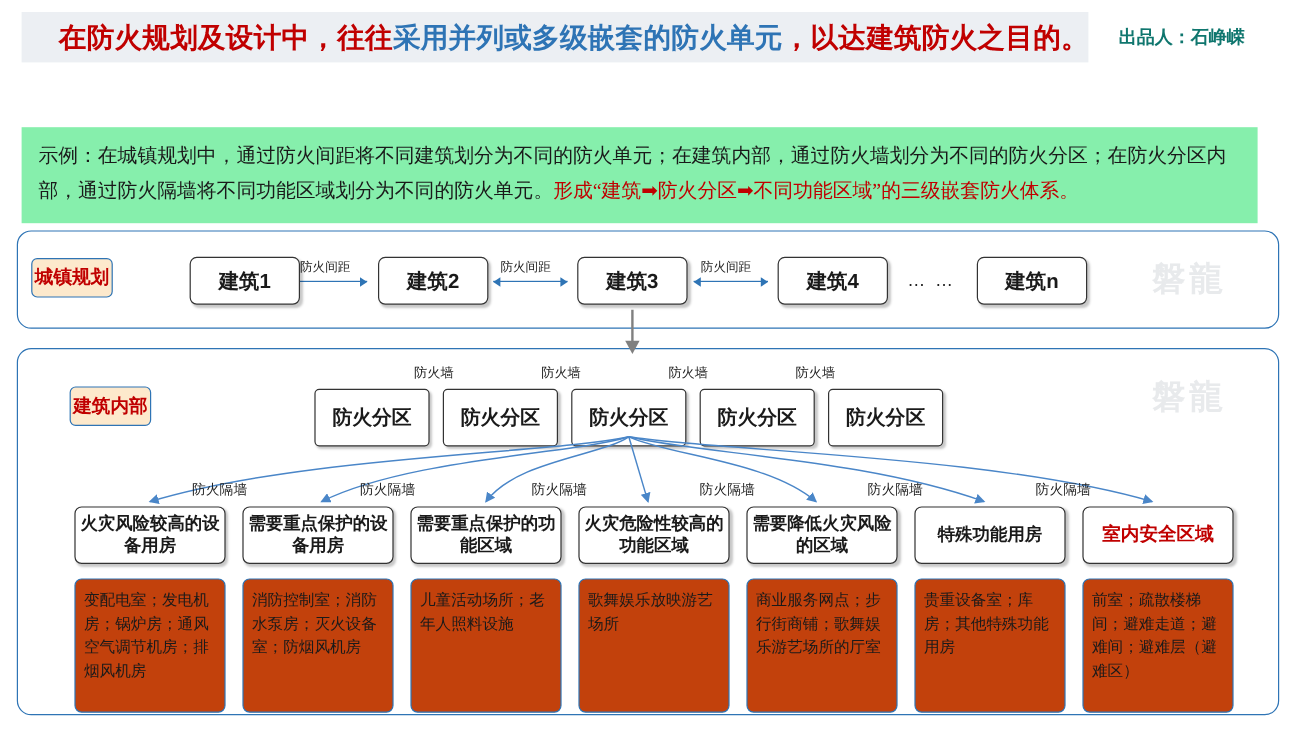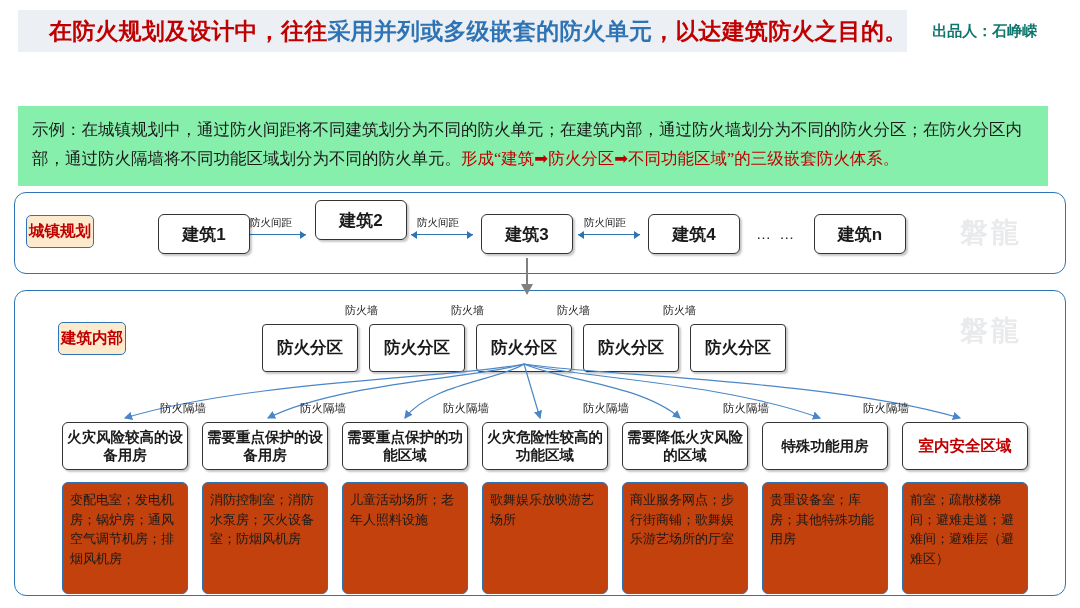--- a/index.html
+++ b/index.html
@@ -261,21 +261,21 @@
   <div class="conn-arrow" style="left:244px; top:234px; width:62px;"></div>
   <div class="conn-label" style="left:250px; top:216px;">防火间距</div>
 
   <div class="conn-arrow" style="left:411px; top:234px; width:62px;"></div>
   <div class="conn-label" style="left:417px; top:216px;">防火间距</div>
 
   <div class="conn-arrow" style="left:578px; top:234px; width:62px;"></div>
   <div class="conn-label" style="left:584px; top:216px;">防火间距</div>
 
   <div class="bldg" style="left:158px; top:214px;">建筑1</div>
-  <div class="bldg" style="left:315px; top:200px;">建筑2</div>
+  <div class="bldg" style="left:315px; top:214px;">建筑2</div>
   <div class="bldg" style="left:481px; top:214px;">建筑3</div>
   <div class="bldg" style="left:648px; top:214px;">建筑4</div>
   <div class="ellipsis" style="left:756px; top:225px;">… …</div>
   <div class="bldg" style="left:814px; top:214px;">建筑n</div>
 
   <svg class="down-arrow" viewBox="0 0 14 38">
     <line x1="7" y1="0" x2="7" y2="28" stroke="#808080" stroke-width="2"></line>
     <polygon points="1,26 13,26 7,37" fill="#808080"></polygon>
   </svg>
 

